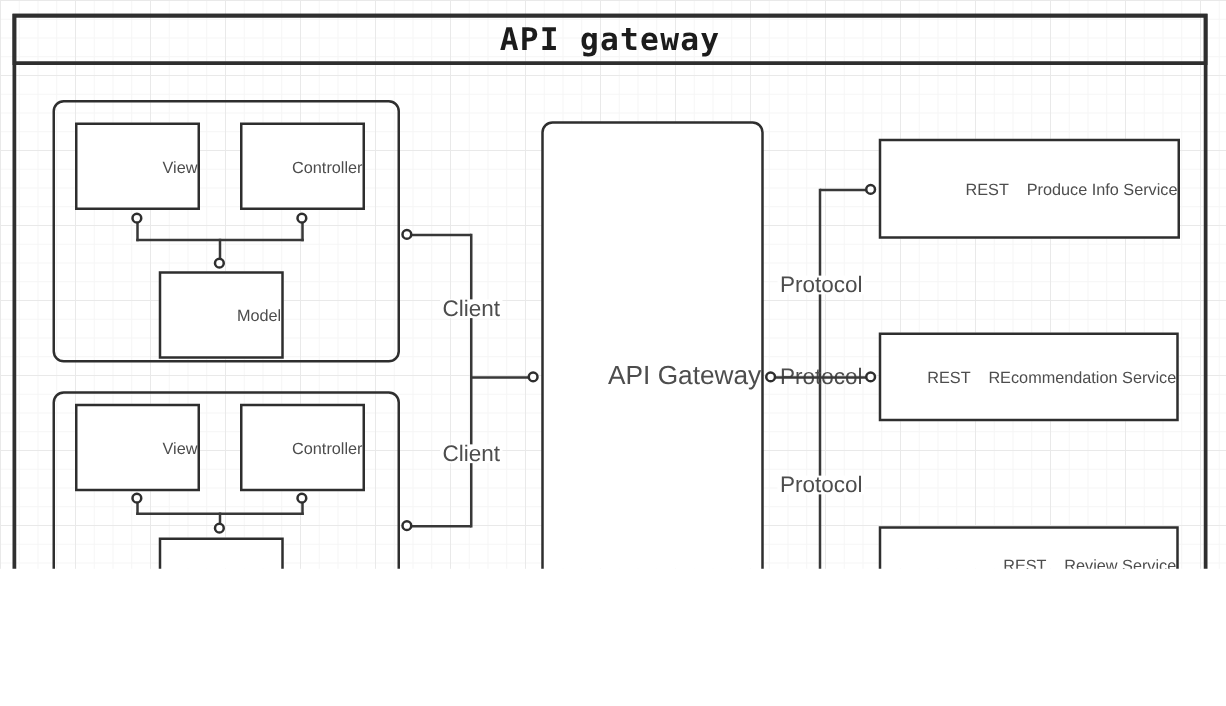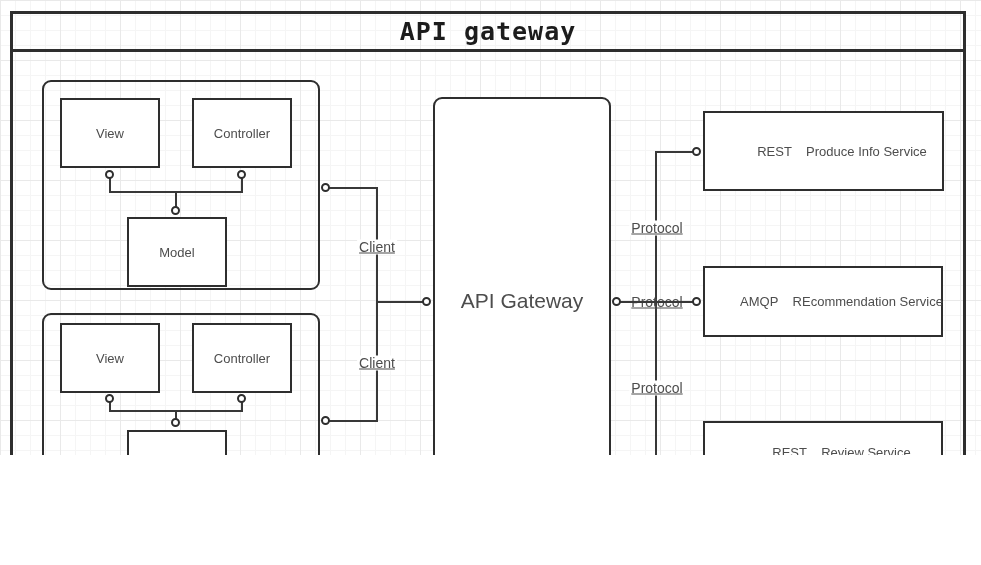--- a/index.html
+++ b/index.html
@@ -26,37 +26,37 @@
   .title-text{
     font-family:"DejaVu Sans Mono", monospace;
     font-weight:bold; font-size:25px; color:#1c1c1c; letter-spacing:1px;
   }
   .group{
     position:absolute; border:2px solid #2e2e2e; border-radius:9px;
     box-sizing:border-box; background:transparent; z-index:1;
   }
   .node{
     position:absolute; border:2px solid #2e2e2e; box-sizing:border-box;
-    background:#ffffff; display:flex; align-items:center; justify-content:center;
+    background:#ffffff; display:flex; align-items:center; justify-content:flex-end;
     z-index:2; color:#4d4d4d; font-size:13px;
   }
   .rounded{ border-radius:9px; }
   .gw-label{ font-size:21px; color:#4d4d4d; }
   .svc-label{ white-space:pre; color:#4d4d4d; font-size:13px;margin-left:37px; }
   .ln{ position:absolute; background:#383838; z-index:2; }
   .h{ height:2px; } .v{ width:2px; }
   .strike{ z-index:4; }
   .port{
     position:absolute; width:9px; height:9px; box-sizing:border-box;
     border:2px solid #2e2e2e; border-radius:50%; background:#ffffff; z-index:5;
   }
   .edge-label{
     position:absolute; transform:translate(-50%,-50%);
-    font-size:14px; color:#4d4d4d; background:#ffffff; padding:0 2px;
-    white-space:nowrap; z-index:3; line-height:15px;text-decoration:underline;
+    font-size:18px; color:#4d4d4d; background:#ffffff; padding:0 2px;
+    white-space:nowrap; z-index:3; line-height:15px;
   }
   .edge-label.no-mask{ background:transparent; }
   .edge-label.no-mask span{ position:relative; z-index:5; }
   .watermark{
     position:absolute; right:7px; top:537px; font-size:15px;
     color:rgba(211,211,211,0.95); z-index:10; white-space:nowrap;
     font-family:"Liberation Sans", sans-serif;
   }
 </style>
 </head>
@@ -138,20 +138,20 @@
     <span>Protocol</span>
   </div>
   <div class="edge-label" style="left:657px;top:388px;">
     <span>Protocol</span>
   </div>
 
   <div class="node" style="left:703px;top:111px;width:241px;height:80px;">
     <span class="svc-label">REST    Produce Info Service</span>
   </div>
   <div class="node" style="left:703px;top:266px;width:240px;height:71px;">
-    <span class="svc-label">AMQP    REcommendation Service</span>
+    <span class="svc-label">REST    REcommendation Service</span>
   </div>
   <div class="node" style="left:703px;top:421px;width:240px;height:63px;">
     <span class="svc-label">REST    Review Service</span>
   </div>
 
 
 </div>
 
 </body></html>

